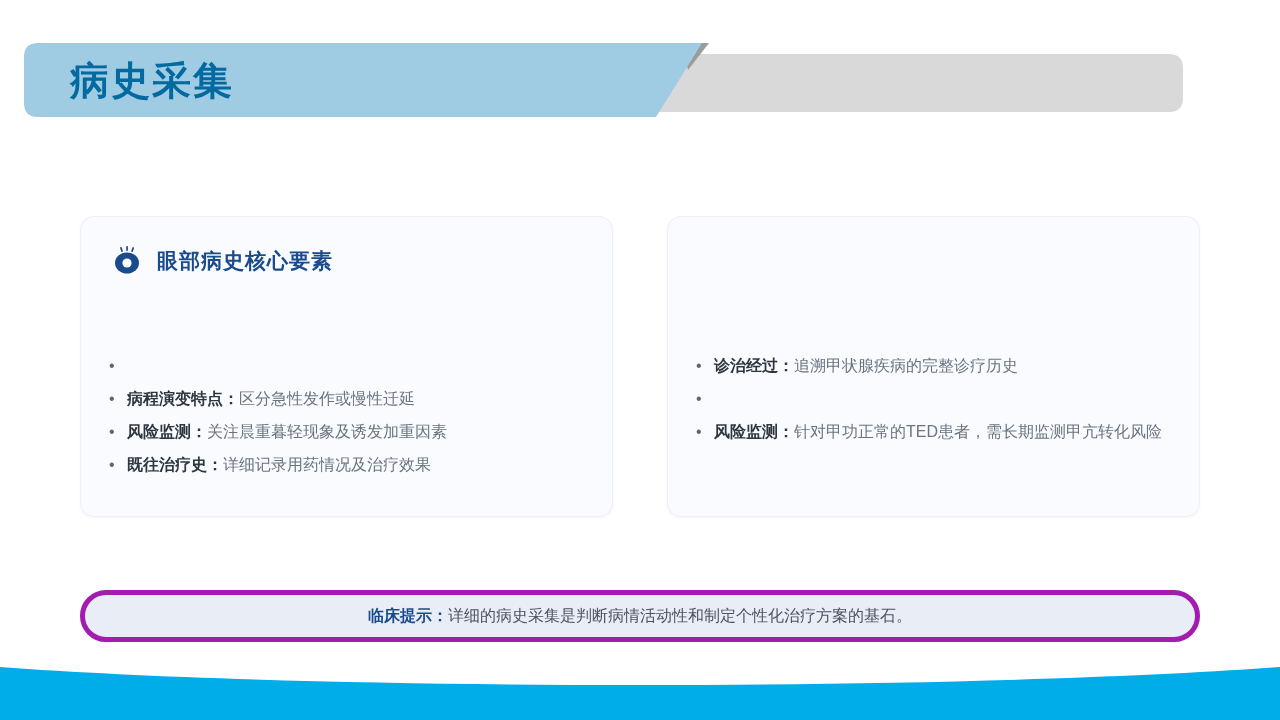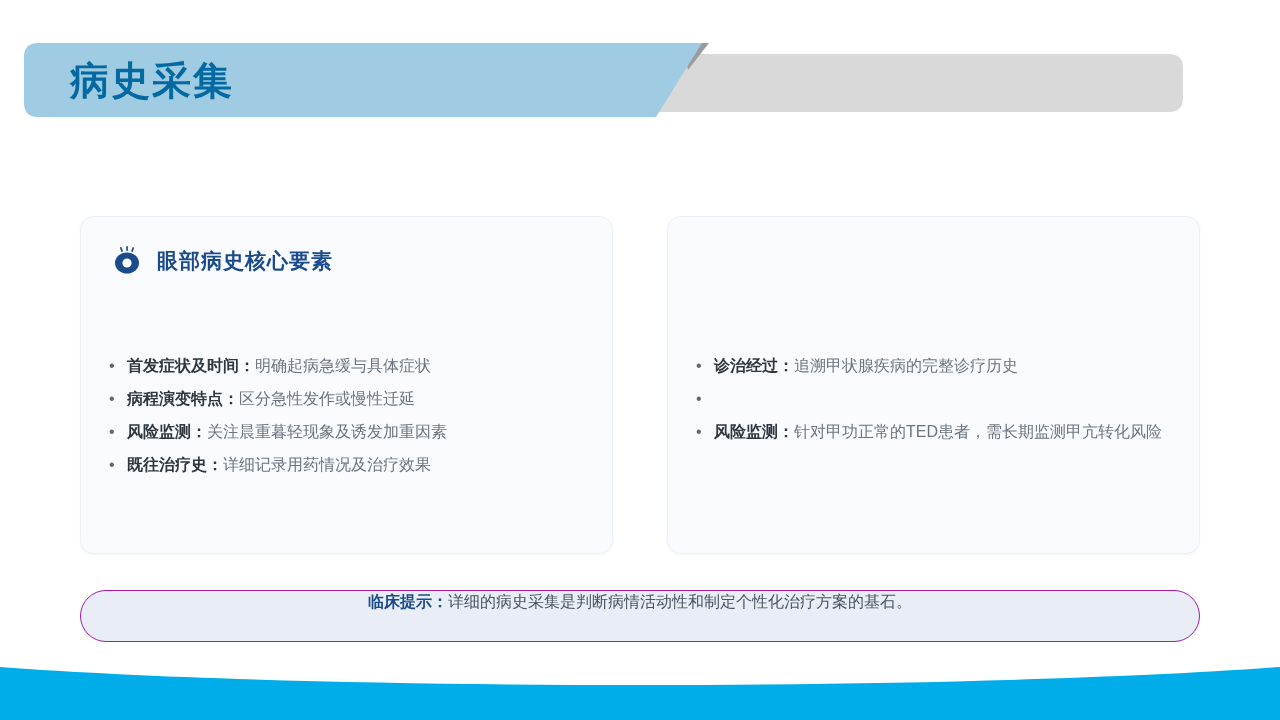--- a/index.html
+++ b/index.html
@@ -45,21 +45,21 @@
     position: absolute;
     left: 80px;
     top: 216px;
     width: 1120px;
     height: 342px;
     display: flex;
     justify-content: space-between;
   }
   .card {
     width: 533px;
-    height: 338px;
+    height: 301px;
     box-sizing: border-box;
     background: #FAFBFE;
     border: 1px solid #EDF0F7;
     border-radius: 14px;
     box-shadow: 0 1px 3px rgba(40, 60, 110, 0.05);
     position: relative;
   }
   .card-head {
     position: absolute;
     left: 30px;
@@ -114,24 +114,24 @@
 
   
   .tip-bar {
     position: absolute;
     left: 80px;
     top: 590px;
     width: 1120px;
     height: 52px;
     box-sizing: border-box;
     background: #E9EDF6;
-    border: 1px solid #a21caf;
+    border: 5px solid #a21caf;
     border-radius: 26px;
     display: flex;
-    align-items: flex-start;
+    align-items: center;
     justify-content: center;
   }
   .tip-text {
     font-size: 16px;
     color: #4A5360;
     line-height: 22px;
   }
   .tip-label {
     font-weight: bold;
     color: #1A4B8C;
@@ -174,21 +174,20 @@
           <ellipse cx="16" cy="18" rx="12" ry="10.5"></ellipse>
         </g>
         <circle cx="16" cy="18" r="4.6" fill="#FAFBFE"></circle>
       </svg>
       <div class="card-title">眼部病史核心要素</div>
     </div>
 
     <div class="bullets">
       <div class="bullet">
         <span class="bullet-dot">•</span>
-        <span class="bullet-text"><span class="bullet-label">首发症状及时间：</span><span>明确起病急缓与具体症状</span></span>
       </div>
       <div class="bullet">
         <span class="bullet-dot">•</span>
         <span class="bullet-text"><span class="bullet-label">病程演变特点：</span><span>区分急性发作或慢性迁延</span></span>
       </div>
       <div class="bullet">
         <span class="bullet-dot">•</span>
         <span class="bullet-text"><span class="bullet-label">风险监测：</span><span>关注晨重暮轻现象及诱发加重因素</span></span>
       </div>
       <div class="bullet">

